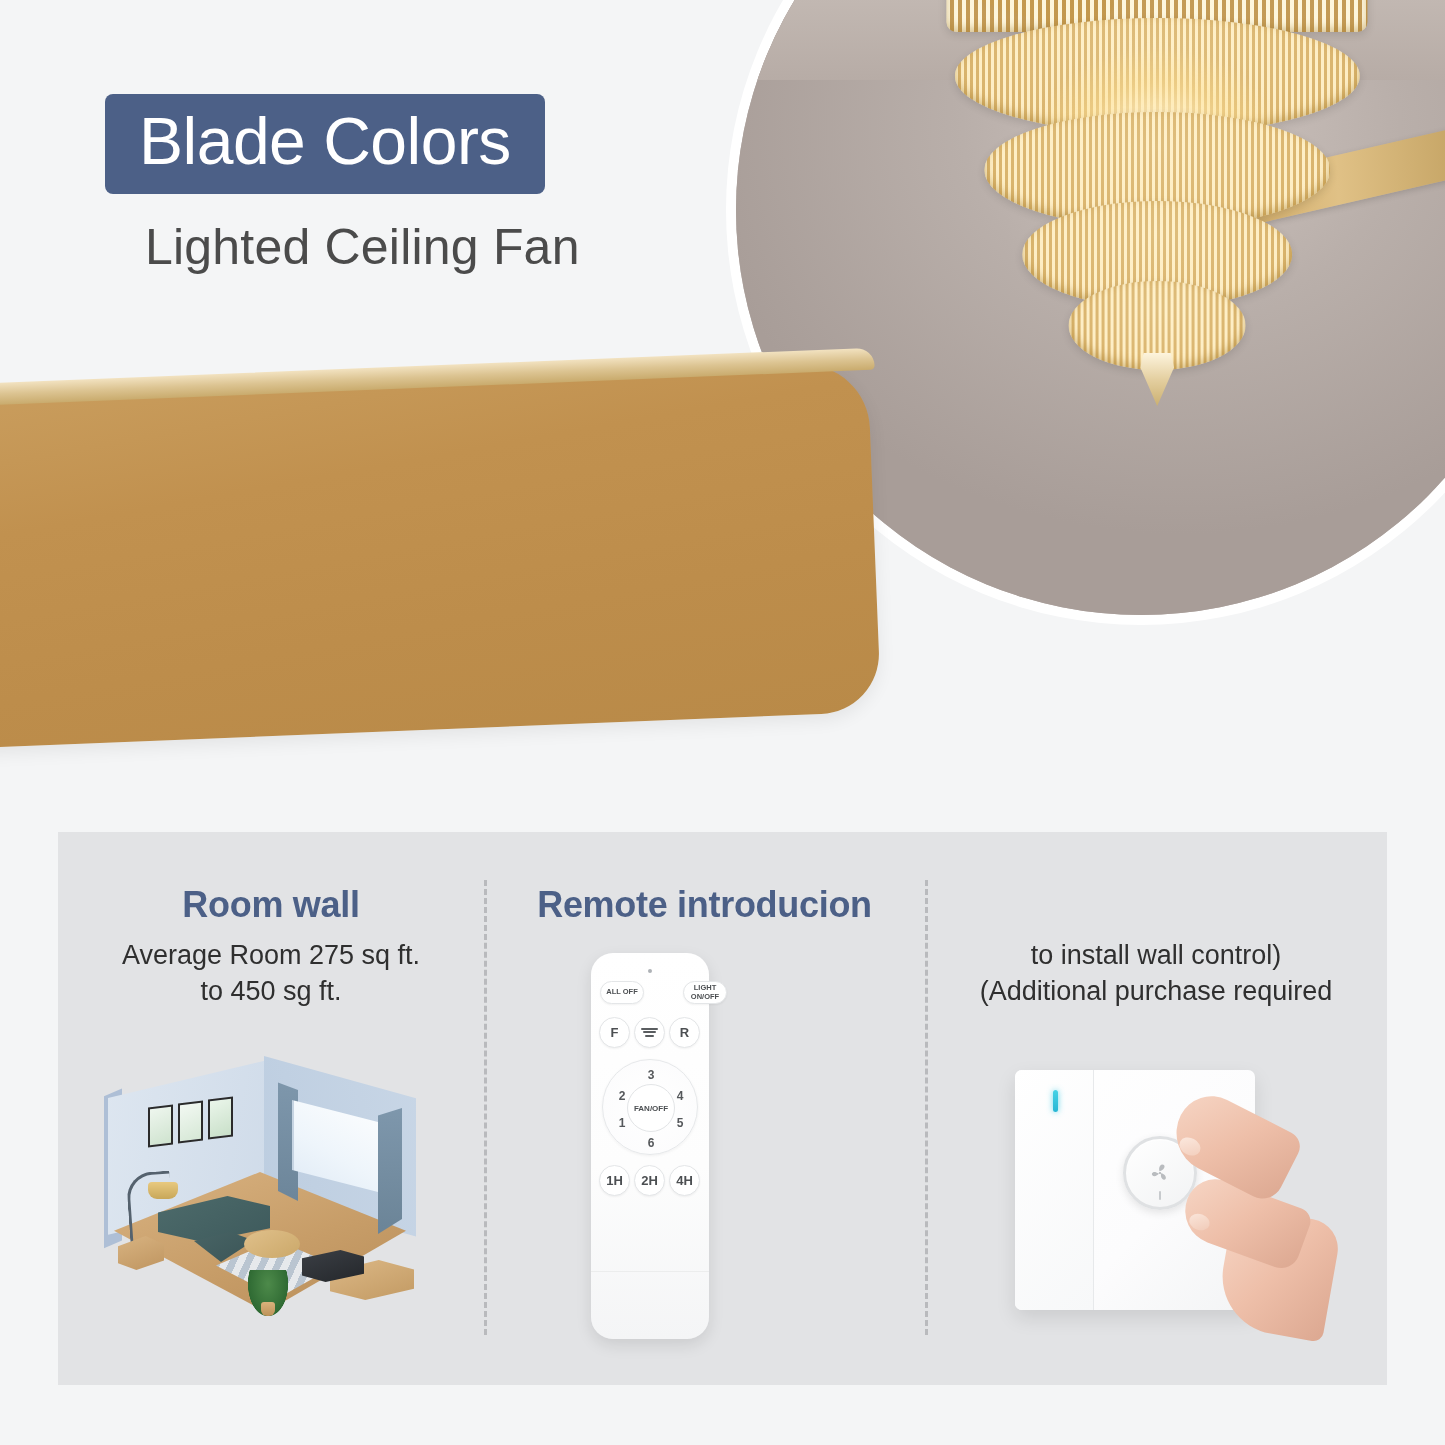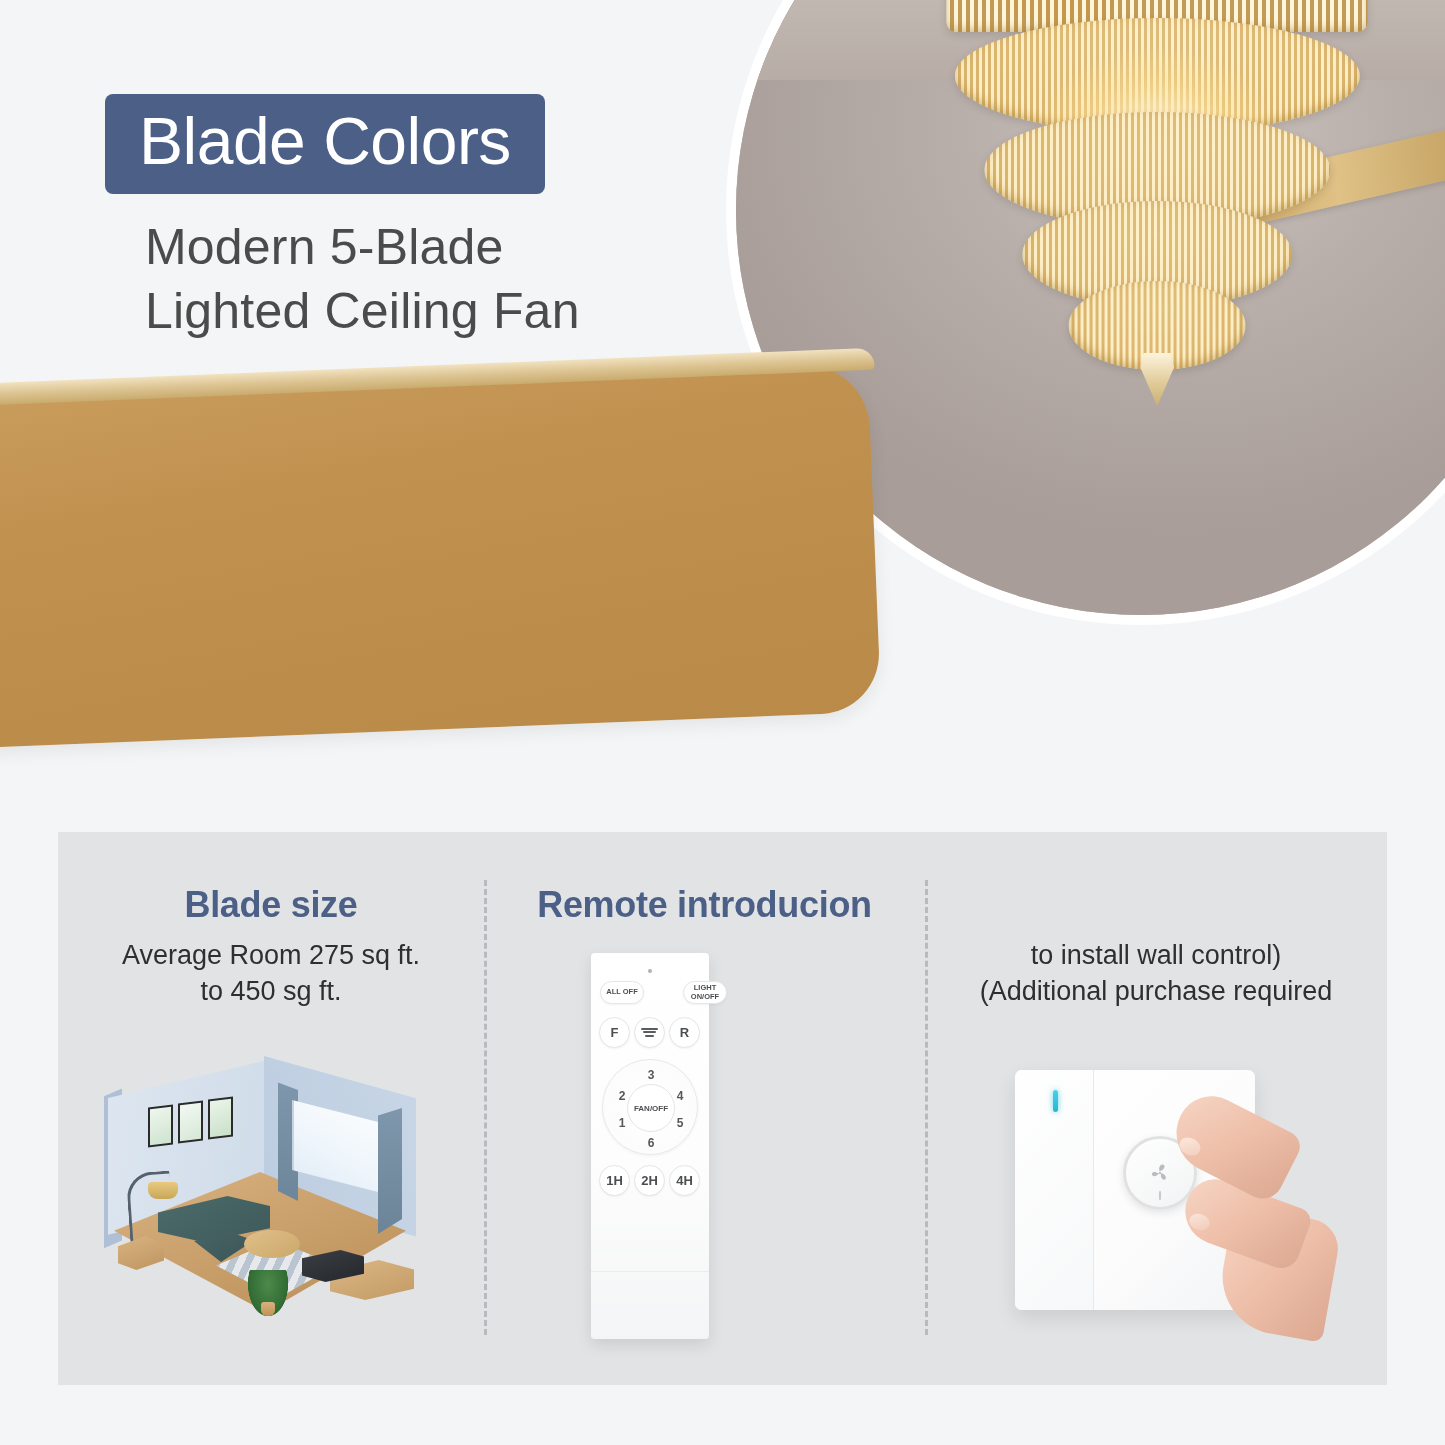--- a/index.html
+++ b/index.html
@@ -331,21 +331,21 @@
     background: linear-gradient(160deg, #d8b381 0%, #bf9560 100%);
     clip-path: polygon(0% 30%, 60% 0%, 100% 24%, 100% 72%, 40% 100%, 0% 80%);
   }
 
   
   #remote {
     position: absolute;
     left: 107px; top: 121px;
     width: 118px; height: 386px;
     background: linear-gradient(180deg, #ffffff 0%, #fdfdfd 55%, #f4f5f6 100%);
-    border-radius: 4px;
+    border-radius: 22px;
     box-shadow: 0 6px 16px rgba(0,0,0,.10);
   }
   #remote-led {
     position: absolute;
     left: 50%; top: 16px;
     width: 4px; height: 4px;
     margin-left: -2px;
     border-radius: 50%;
     background: #aeb2b6;
   }
@@ -531,21 +531,20 @@
 </head>
 <body>
 
 <div id="top-section">
 
   <div id="title-badge">
     <div id="title-badge-text">Blade Colors</div>
   </div>
 
   <div id="subtitle">
-    <div>Modern 5-Blade</div>
     <div>Lighted Ceiling Fan</div>
   </div>
 
   <div id="circle-photo-wrap">
     <div id="circle-photo">
       <div class="cp-bg"></div>
       <div class="cp-ceiling"></div>
       <div class="cp-blade b1"></div>
       <div class="cp-blade b2"></div>
 
@@ -566,21 +565,21 @@
     <div id="blade-edge"></div>
   </div>
 </div>
 
 <div id="feature-panel">
 
   <div class="divider" id="divider-1"></div>
   <div class="divider" id="divider-2"></div>
 
   <div class="column" id="col-room">
-    <div class="col-heading">Blade size</div>
+    <div class="col-heading">Room wall</div>
     <div class="col-body">
       <div>Average Room 275 sq ft.</div>
       <div>to 450 sg ft.</div>
     </div>
 
     <div id="room-illustration">
       <div class="rm rm-wall-left-edge"></div>
       <div class="rm rm-wall-left"></div>
       <div class="rm rm-wall-right"></div>
       <div class="rm rm-floor"></div>

